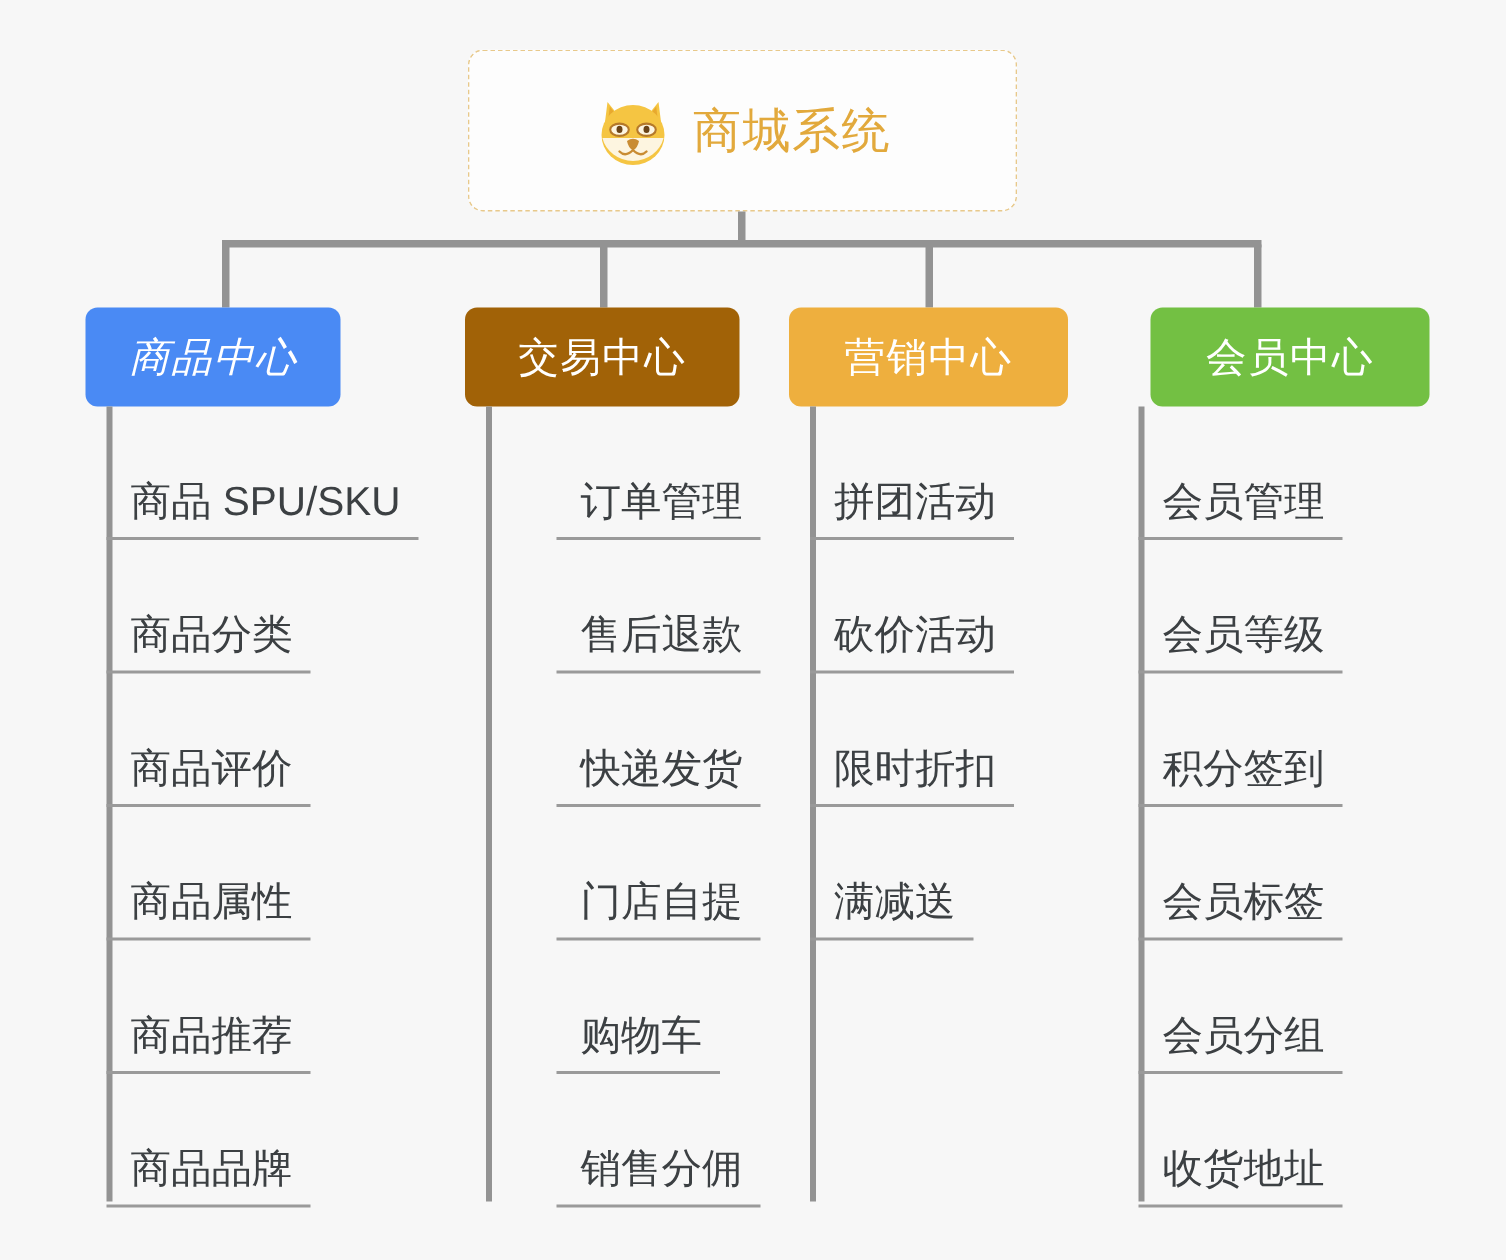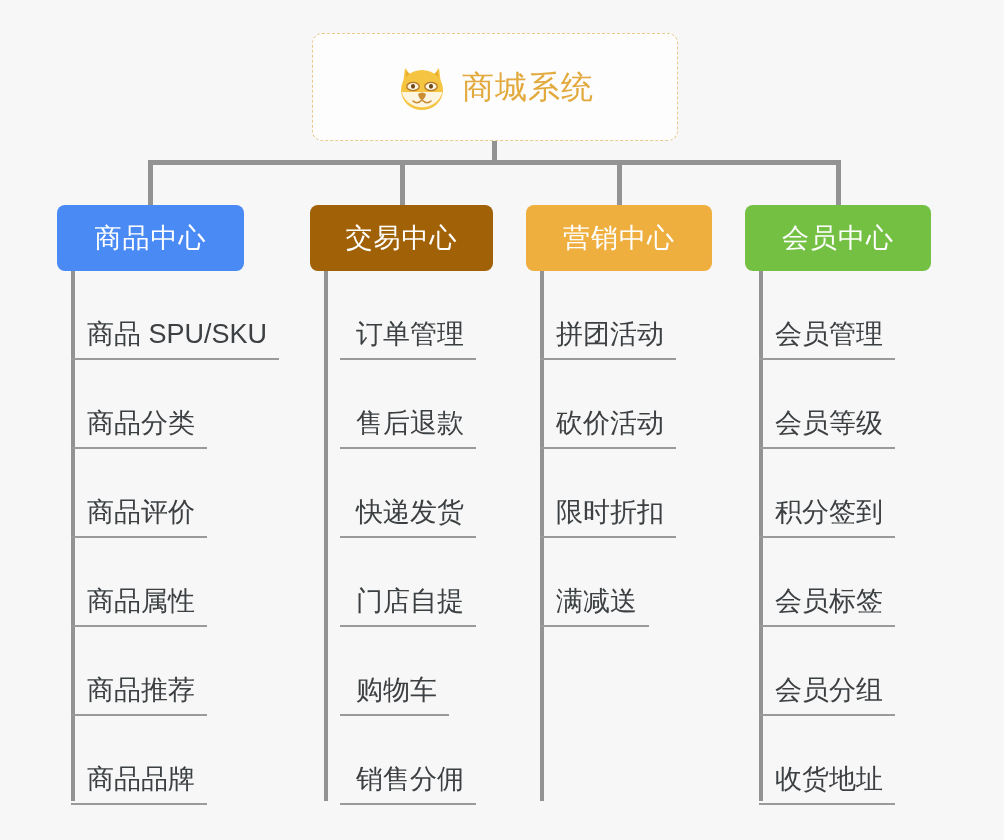--- a/index.html
+++ b/index.html
@@ -133,21 +133,21 @@
       <div class="conn conn-root-stem" style="background: rgb(147, 147, 147);"></div>
       <div class="conn" style="background: rgb(147, 147, 147); left: 148px; top: 160px; width: 693px; height: 5px;"></div>
       <div class="conn conn-drop" style="background: rgb(147, 147, 147); left: 148px;"></div>
       <div class="conn conn-drop" style="background: rgb(147, 147, 147); left: 399.5px;"></div>
       <div class="conn conn-drop" style="background: rgb(147, 147, 147); left: 617px;"></div>
       <div class="conn conn-drop" style="background: rgb(147, 147, 147); left: 836px;"></div>
     </div>
 
   <div id="branch-layer">
       <div class="column" style="left: 57px; width: 186px;">
-        <div class="cat-box" style="background: rgb(74, 138, 244); width: 187px;">
+        <div class="cat-box" style="background: rgb(74, 138, 244); width: 170px; font-style: italic;">
           <span>商品中心</span>
         </div>
       </div>
       <div class="spine" style="background: rgb(147, 147, 147); left: 71px; height: 530px;"></div>
       <div class="leaves" style="left: 71px;">
         <div class="leaf">
           <span class="leaf-label">商品 SPU/SKU</span>
         </div>
         <div class="leaf">
           <span class="leaf-label">商品分类</span>
@@ -164,21 +164,21 @@
         <div class="leaf">
           <span class="leaf-label">商品品牌</span>
         </div>
       </div>
       <div class="column" style="left: 310px; width: 183px;">
         <div class="cat-box" style="background: #a16207; width: 183px;">
           <span>交易中心</span>
         </div>
       </div>
       <div class="spine" style="background: rgb(147, 147, 147); left: 324px; height: 530px;"></div>
-      <div class="leaves" style="left: 340px;">
+      <div class="leaves" style="left: 324px; padding-left: 47px;">
         <div class="leaf">
           <span class="leaf-label">订单管理</span>
         </div>
         <div class="leaf">
           <span class="leaf-label">售后退款</span>
         </div>
         <div class="leaf">
           <span class="leaf-label">快递发货</span>
         </div>
         <div class="leaf">
@@ -204,21 +204,21 @@
         <div class="leaf">
           <span class="leaf-label">砍价活动</span>
         </div>
         <div class="leaf">
           <span class="leaf-label">限时折扣</span>
         </div>
         <div class="leaf">
           <span class="leaf-label">满减送</span>
         </div>
       </div>
-      <div class="column" style="left: 745px; width: 186px;">
+      <div class="column" style="left: 767px; width: 186px;">
         <div class="cat-box" style="background: rgb(115, 192, 67); width: 186px;">
           <span>会员中心</span>
         </div>
       </div>
       <div class="spine" style="background: rgb(147, 147, 147); left: 759px; height: 530px;"></div>
       <div class="leaves" style="left: 759px;">
         <div class="leaf">
           <span class="leaf-label">会员管理</span>
         </div>
         <div class="leaf">

